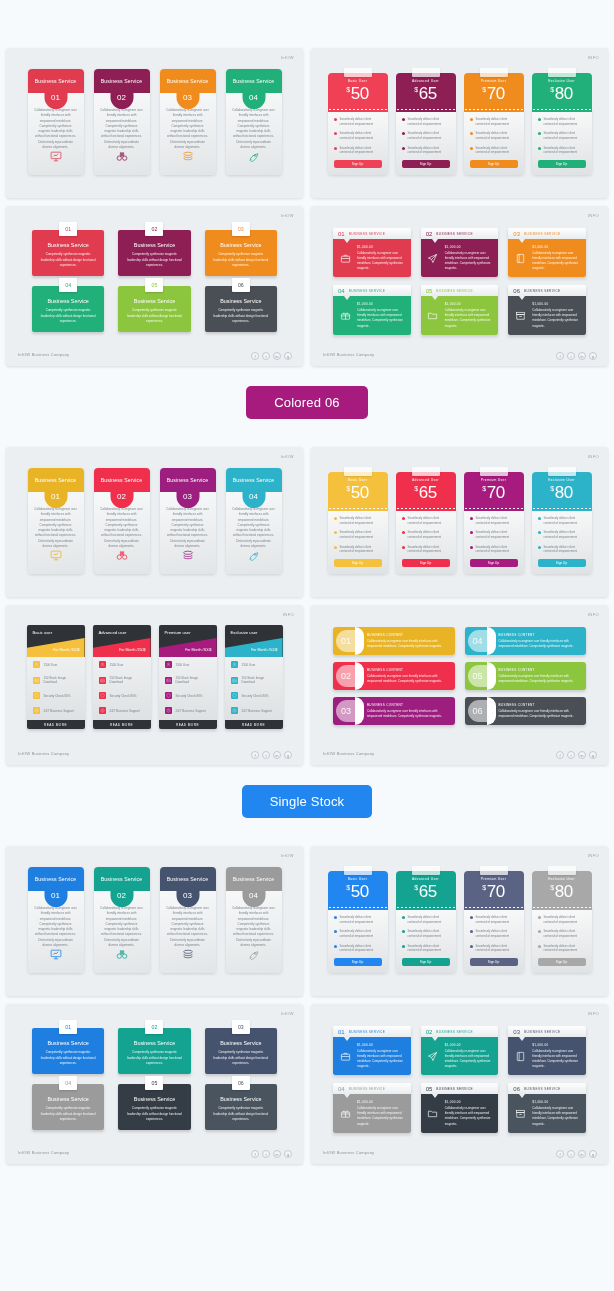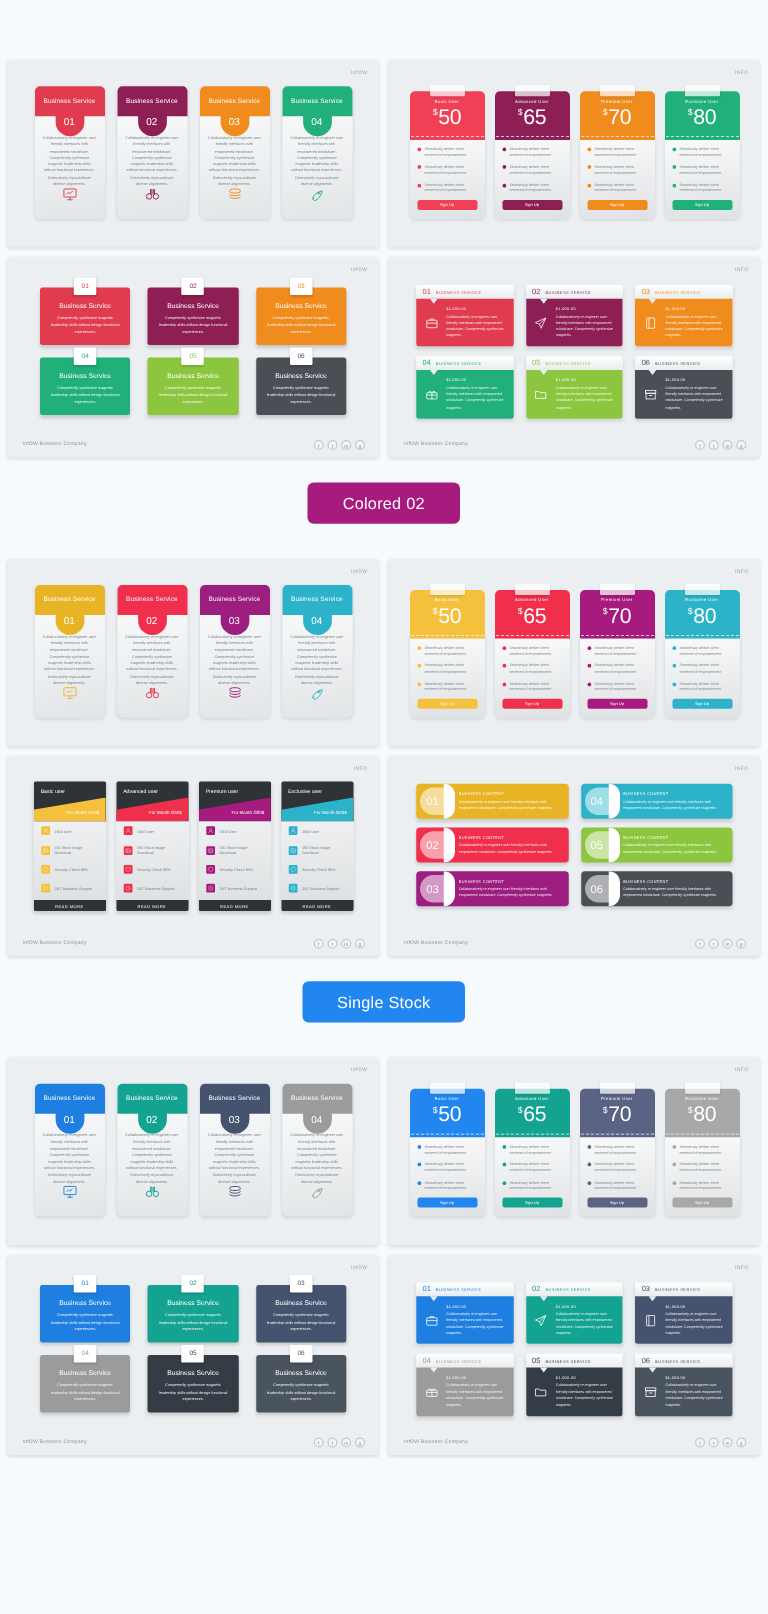--- a/index.html
+++ b/index.html
@@ -503,21 +503,21 @@
           <div class="socials">
             <div class="soc">f</div>
             <div class="soc">t</div>
             <div class="soc">in</div>
             <div class="soc">g</div>
           </div>
         </div>
       </div>
       <div class="sec-gap-top"></div>
       <div class="pill-wrap">
-        <div class="pill" style="background:#a71b7f">Colored 02</div>
+        <div class="pill" style="background:#a71b7f">Colored 06</div>
       </div>
       <div class="sec-gap-bot"></div>
       <div class="row">
         <div class="slide s1">
           <div class="vA">
             <div class="card">
               <div class="head" style="background:#e8b426">
                 <span>Business Service</span>
                 <div class="badge" style="background:#e8b426">01</div>
               </div>

